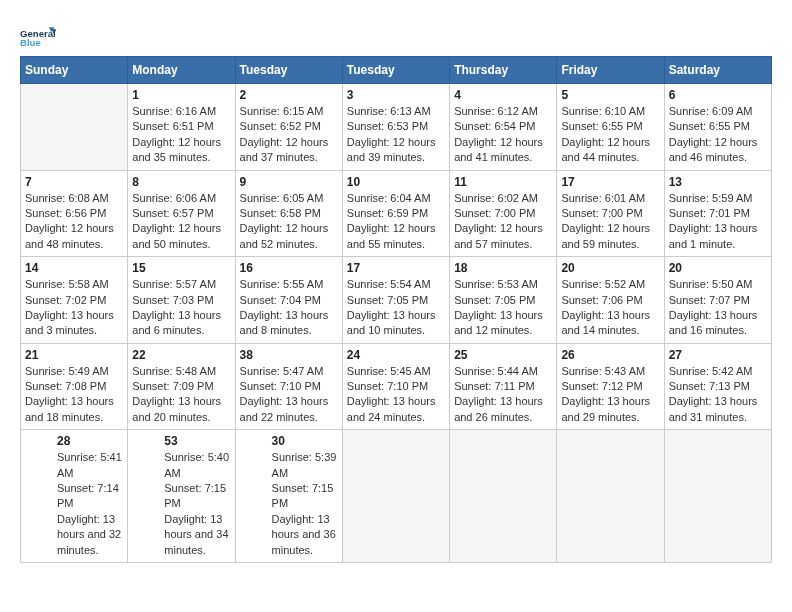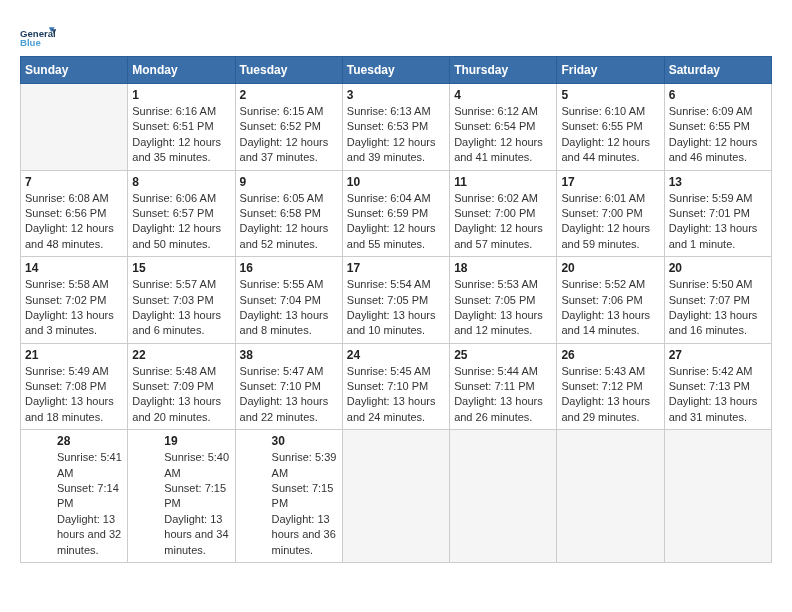--- a/index.html
+++ b/index.html
@@ -333,21 +333,21 @@
       <tr>
         <td>
         <div class="day-number">28</div>
         <div class="day-info">
           Sunrise: 5:41 AM<br>
           Sunset: 7:14 PM<br>
           Daylight: 13 hours and 32 minutes.
         </div>
       </td>
         <td>
-        <div class="day-number">19</div>
+        <div class="day-number">53</div>
         <div class="day-info">
           Sunrise: 5:40 AM<br>
           Sunset: 7:15 PM<br>
           Daylight: 13 hours and 34 minutes.
         </div>
       </td>
         <td>
         <div class="day-number">30</div>
         <div class="day-info">
           Sunrise: 5:39 AM<br>

